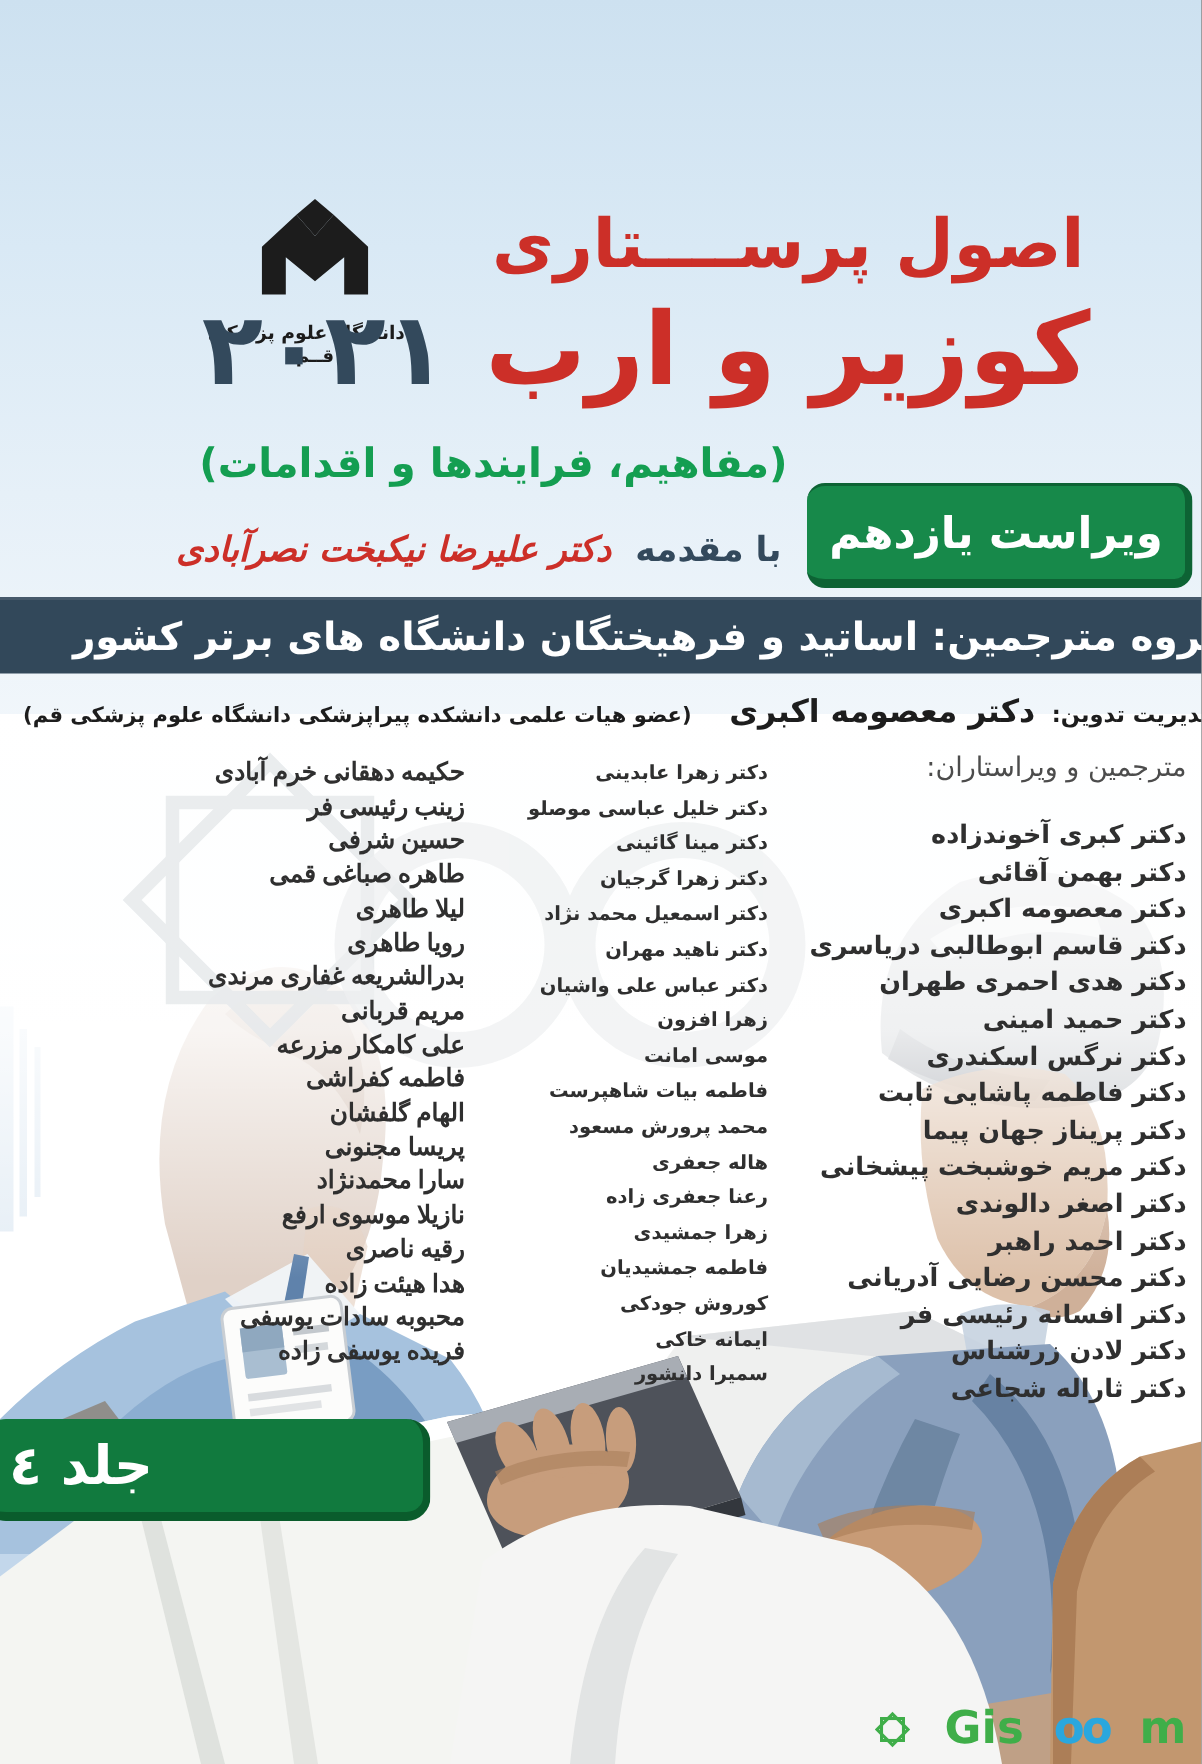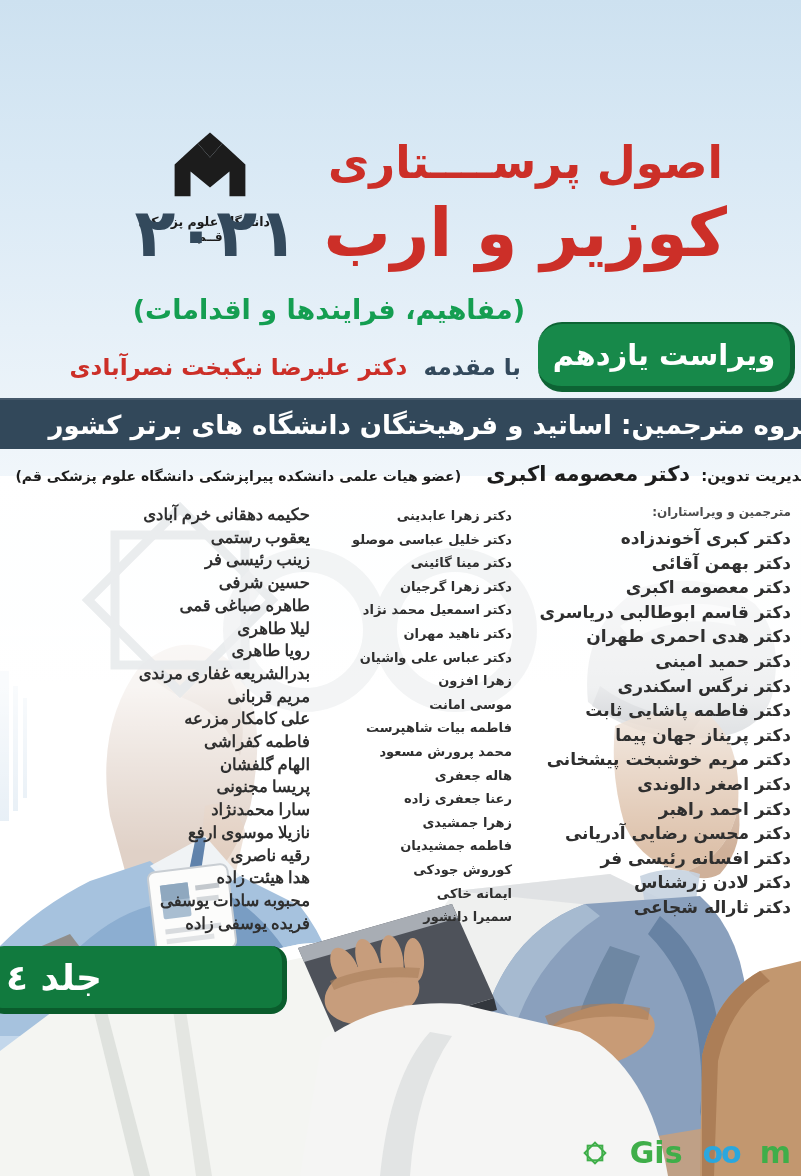--- a/index.html
+++ b/index.html
@@ -15,43 +15,43 @@
   .uni-logo .org{font-size:12.5px;font-weight:bold;margin-top:2px;white-space:nowrap;}
   .uni-logo .city{font-size:12px;font-weight:bold;margin-top:1px;letter-spacing:1px;}
   
   .t1{top:136px;right:78px;font-size:45px;font-weight:bold;color:#cc2f28;white-space:nowrap;}
   .t2{top:194px;right:74px;font-size:67px;font-weight:bold;white-space:nowrap;}
   .t2 .main{color:#cc2f28;}
   .t2 .year{color:#33495c;margin-right:2px;}
   .t3{top:294px;right:276px;font-size:27px;font-weight:bold;color:#149e51;white-space:nowrap;}
   .t4{top:354px;right:280px;font-size:23px;font-weight:bold;white-space:nowrap;}
   .t4 .prefix{color:#33495c;margin-top:28px;}
-  .t4 .name{color:#cc2f28;margin-right:8px;}
+  .t4 .name{color:#cc2f28;margin-right:8px;font-style:italic;}
   
   .edition{
     top:322px;right:6px;width:252px;height:62px;background:#17894a;
-    border-radius:24px;border-bottom:6px solid #0d6334;border-right:5px solid #0d6334;border-top:2px solid #0d6334;
+    border-radius:12px;border-bottom:6px solid #0d6334;border-right:5px solid #0d6334;border-top:2px solid #0d6334;
     display:flex;align-items:center;justify-content:center;
     color:#ffffff;font-size:29px;font-weight:bold;white-space:nowrap;
   }
   
   .banner{
     top:398px;left:0;width:801px;height:49px;background:#32485a;border-top:2px solid #46596b;
     display:flex;align-items:center;justify-content:center;
     color:#ffffff;font-size:26px;font-weight:bold;white-space:nowrap;padding-left:32px;
   }
   
   .editor-line{top:462px;left:0;width:801px;text-align:center;color:#1d1d1d;white-space:nowrap;transform:translateX(12px);}
   .editor-line .lbl{font-size:15px;font-weight:bold;}
   .editor-line .nm{font-size:21px;font-weight:bold;margin-right:6px;}
   .editor-line .aff{font-size:14px;font-weight:600;margin-right:20px;}
   
   .col{position:absolute;direction:rtl;text-align:right;font-weight:bold;color:#2f2f2f;white-space:nowrap;}
   .col-right{top:500px;right:10px;}
-  .col-right .col-header{font-size:12px;font-weight:700;color:#4c4c4c;line-height:24px;margin-bottom:2px;}
+  .col-right .col-header{font-size:18px;font-weight:400;color:#4c4c4c;line-height:24px;margin-bottom:21px;}
   .col-right .name-item{font-size:17px;line-height:24.6px;}
   .col-mid{top:504px;right:289px;}
   .col-mid .name-item{font-size:13px;line-height:23.6px;}
   .col-left{top:504px;right:491px;}
   .col-left .name-item{font-size:16.5px;line-height:22.7px;font-family:Liberation Serif, serif;}
   
   .volume{
     top:946px;left:-12px;width:276px;height:62px;background:#117a3e;
     border-radius:16px;border-bottom:6px solid #0a5c2c;border-right:5px solid #0a5c2c;
     display:flex;align-items:center;justify-content:flex-end;padding-left:18px;
@@ -235,21 +235,20 @@
           <div class="name-item">زهرا جمشیدی</div>
           <div class="name-item">فاطمه جمشیدیان</div>
           <div class="name-item">کوروش جودکی</div>
           <div class="name-item">ایمانه خاکی</div>
           <div class="name-item">سمیرا دانشور</div>
         </div>
     </div>
     <div class="col col-left">
       <div>
           <div class="name-item">حکیمه دهقانی خرم آبادی</div>
-          <div class="name-item">یعقوب رستمی</div>
           <div class="name-item">زینب رئیسی فر</div>
           <div class="name-item">حسین شرفی</div>
           <div class="name-item">طاهره صباغی قمی</div>
           <div class="name-item">لیلا طاهری</div>
           <div class="name-item">رویا طاهری</div>
           <div class="name-item">بدرالشریعه غفاری مرندی</div>
           <div class="name-item">مریم قربانی</div>
           <div class="name-item">علی کامکار مزرعه</div>
           <div class="name-item">فاطمه کفراشی</div>
           <div class="name-item">الهام گلفشان</div>

